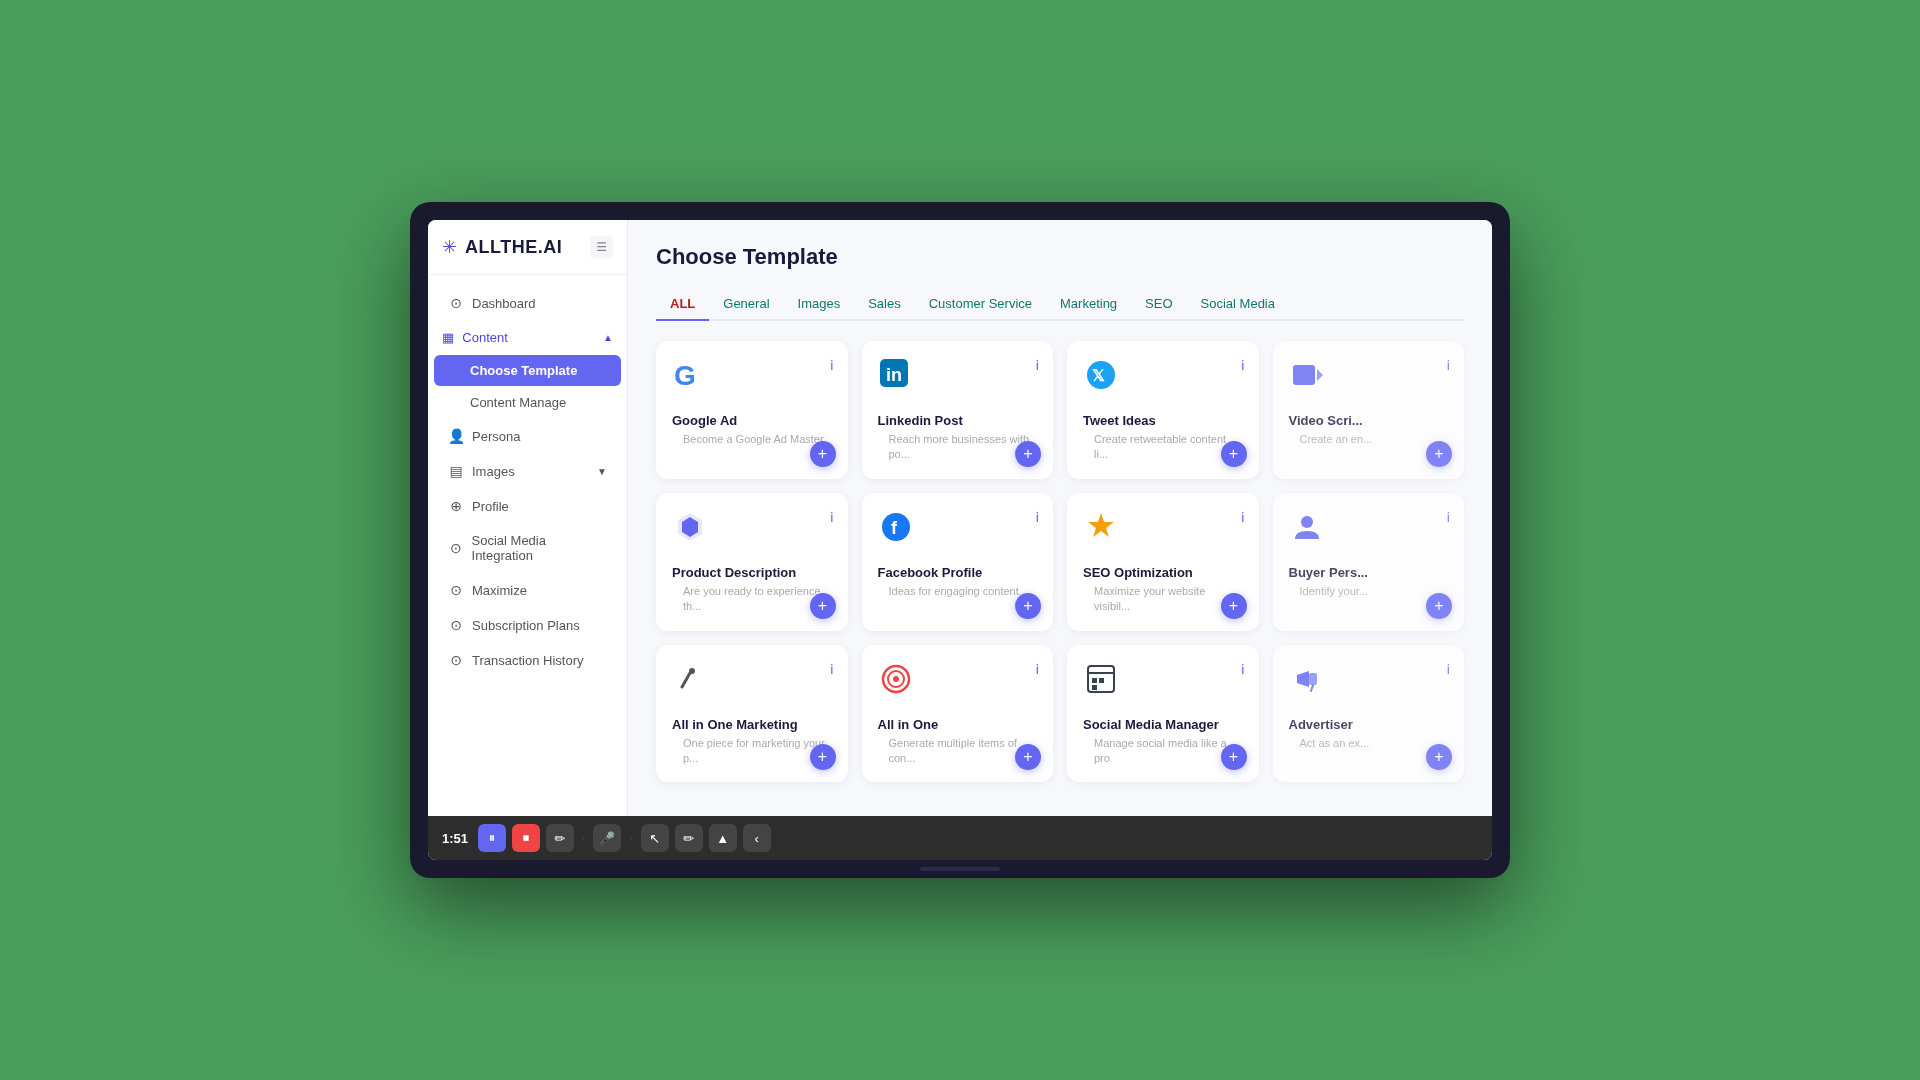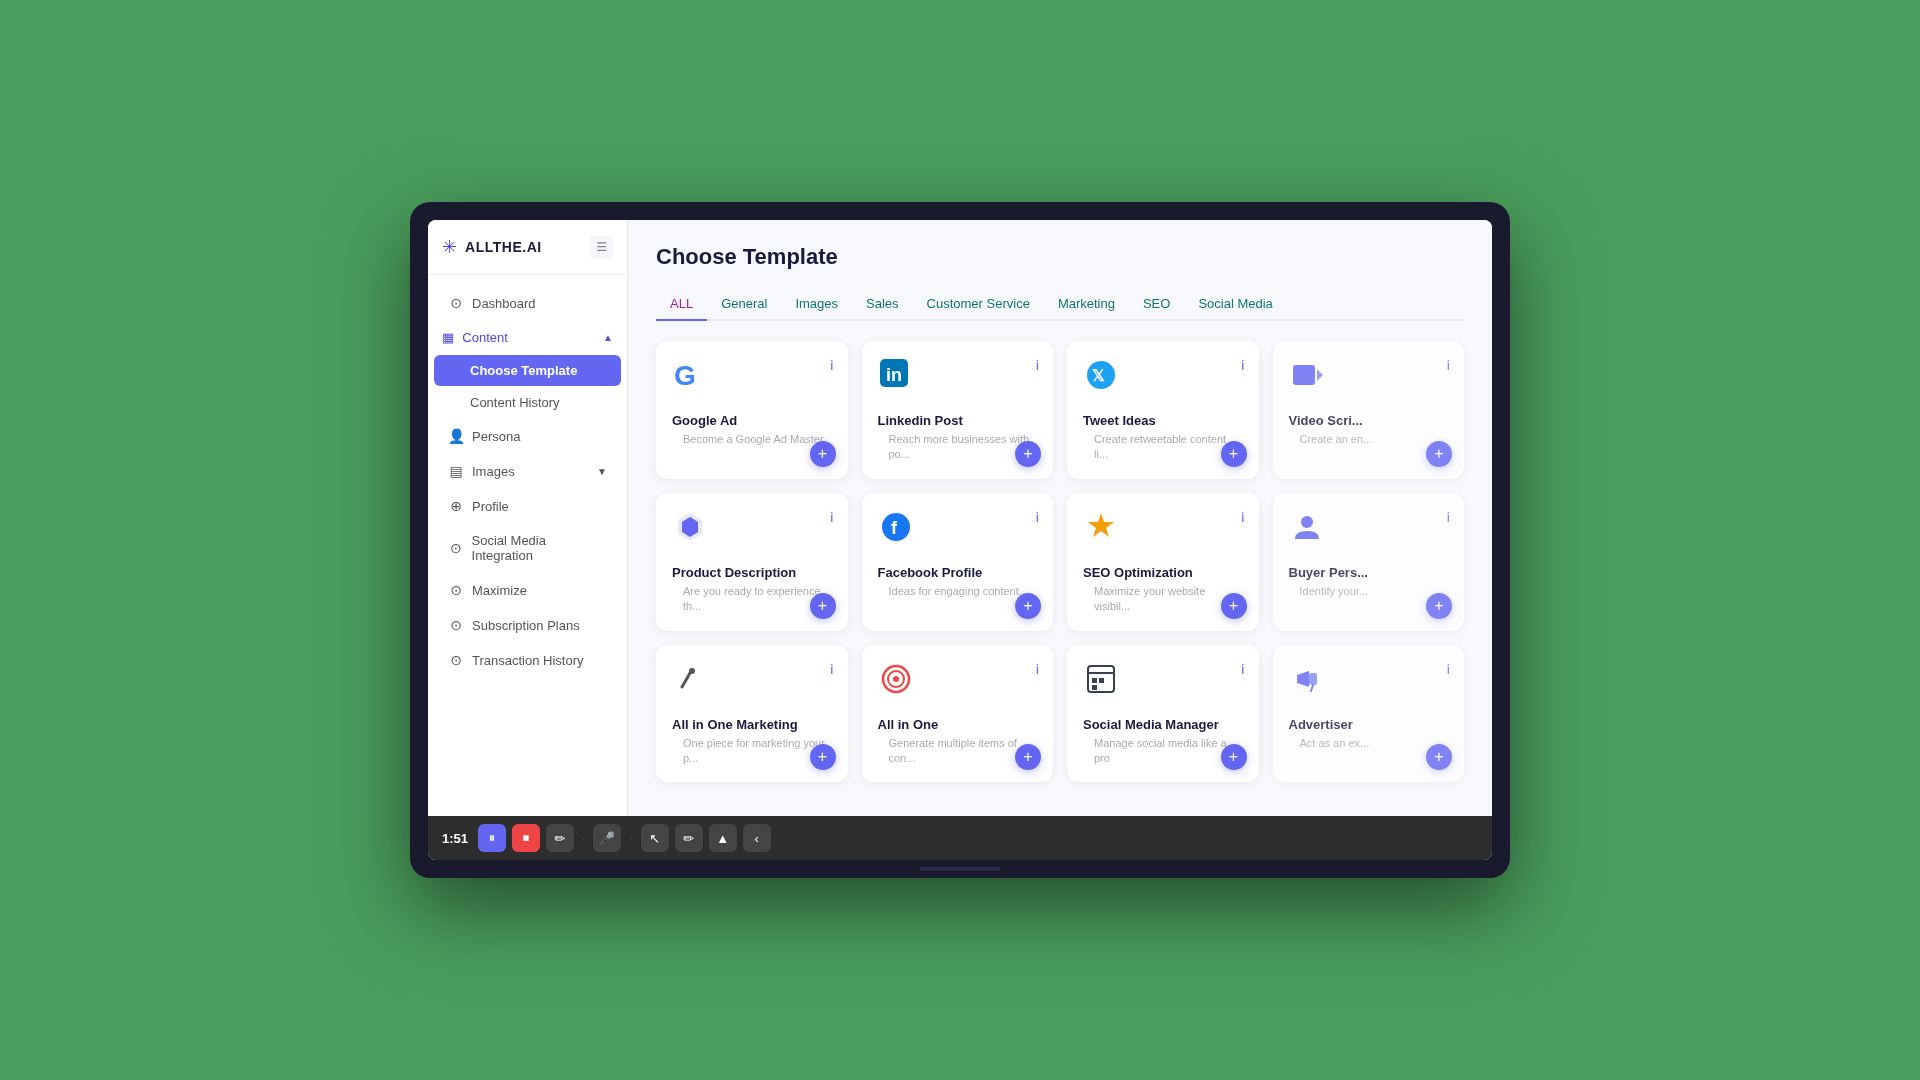--- a/index.html
+++ b/index.html
@@ -46,21 +46,21 @@
       gap: 8px;
       padding: 16px 14px;
       border-bottom: 1px solid #f0f0f5;
     }
     .logo-icon {
       color: #4f46e5;
       font-size: 18px;
     }
     .logo-text {
       font-weight: 700;
-      font-size: 14px;
+      font-size: 18px;
       color: #1a1a3e;
       letter-spacing: 0.5px;
     }
     .menu-btn {
       margin-left: auto;
       background: #f5f5fa;
       border: none;
       border-radius: 4px;
       padding: 4px 6px;
       cursor: pointer;
@@ -132,23 +132,23 @@
     }
     .tab {
       padding: 8px 14px;
       font-size: 13px;
       color: #0f766e;
       cursor: pointer;
       border-bottom: 2px solid transparent;
       margin-bottom: -2px;
     }
     .tab.active {
-      color: #a21caf;
+      color: #b91c1c;
       border-bottom-color: #6366f1;
-      font-weight: 400;
+      font-weight: 700;
     }
     
     .template-grid {
       display: grid;
       grid-template-columns: repeat(4, 1fr);
       gap: 14px;
     }
     .template-card {
       background: #fff;
       border-radius: 12px;
@@ -278,21 +278,21 @@
           </div>
           <div class="nav-section-label">
             <span class="nav-icon">▦</span>
             <span>Content</span>
             <span class="chevron">▲</span>
           </div>
           <div class="nav-sub-item active">
             <span>Choose Template</span>
           </div>
           <div class="nav-sub-item">
-            <span>Content History</span>
+            <span>Content Manage</span>
           </div>
           <div class="nav-item">
             <span class="nav-icon">👤</span>
             <span>Persona</span>
           </div>
           <div class="nav-item">
             <span class="nav-icon">▤</span>
             <span>Images</span>
             <span class="chevron">▼</span>
           </div>

